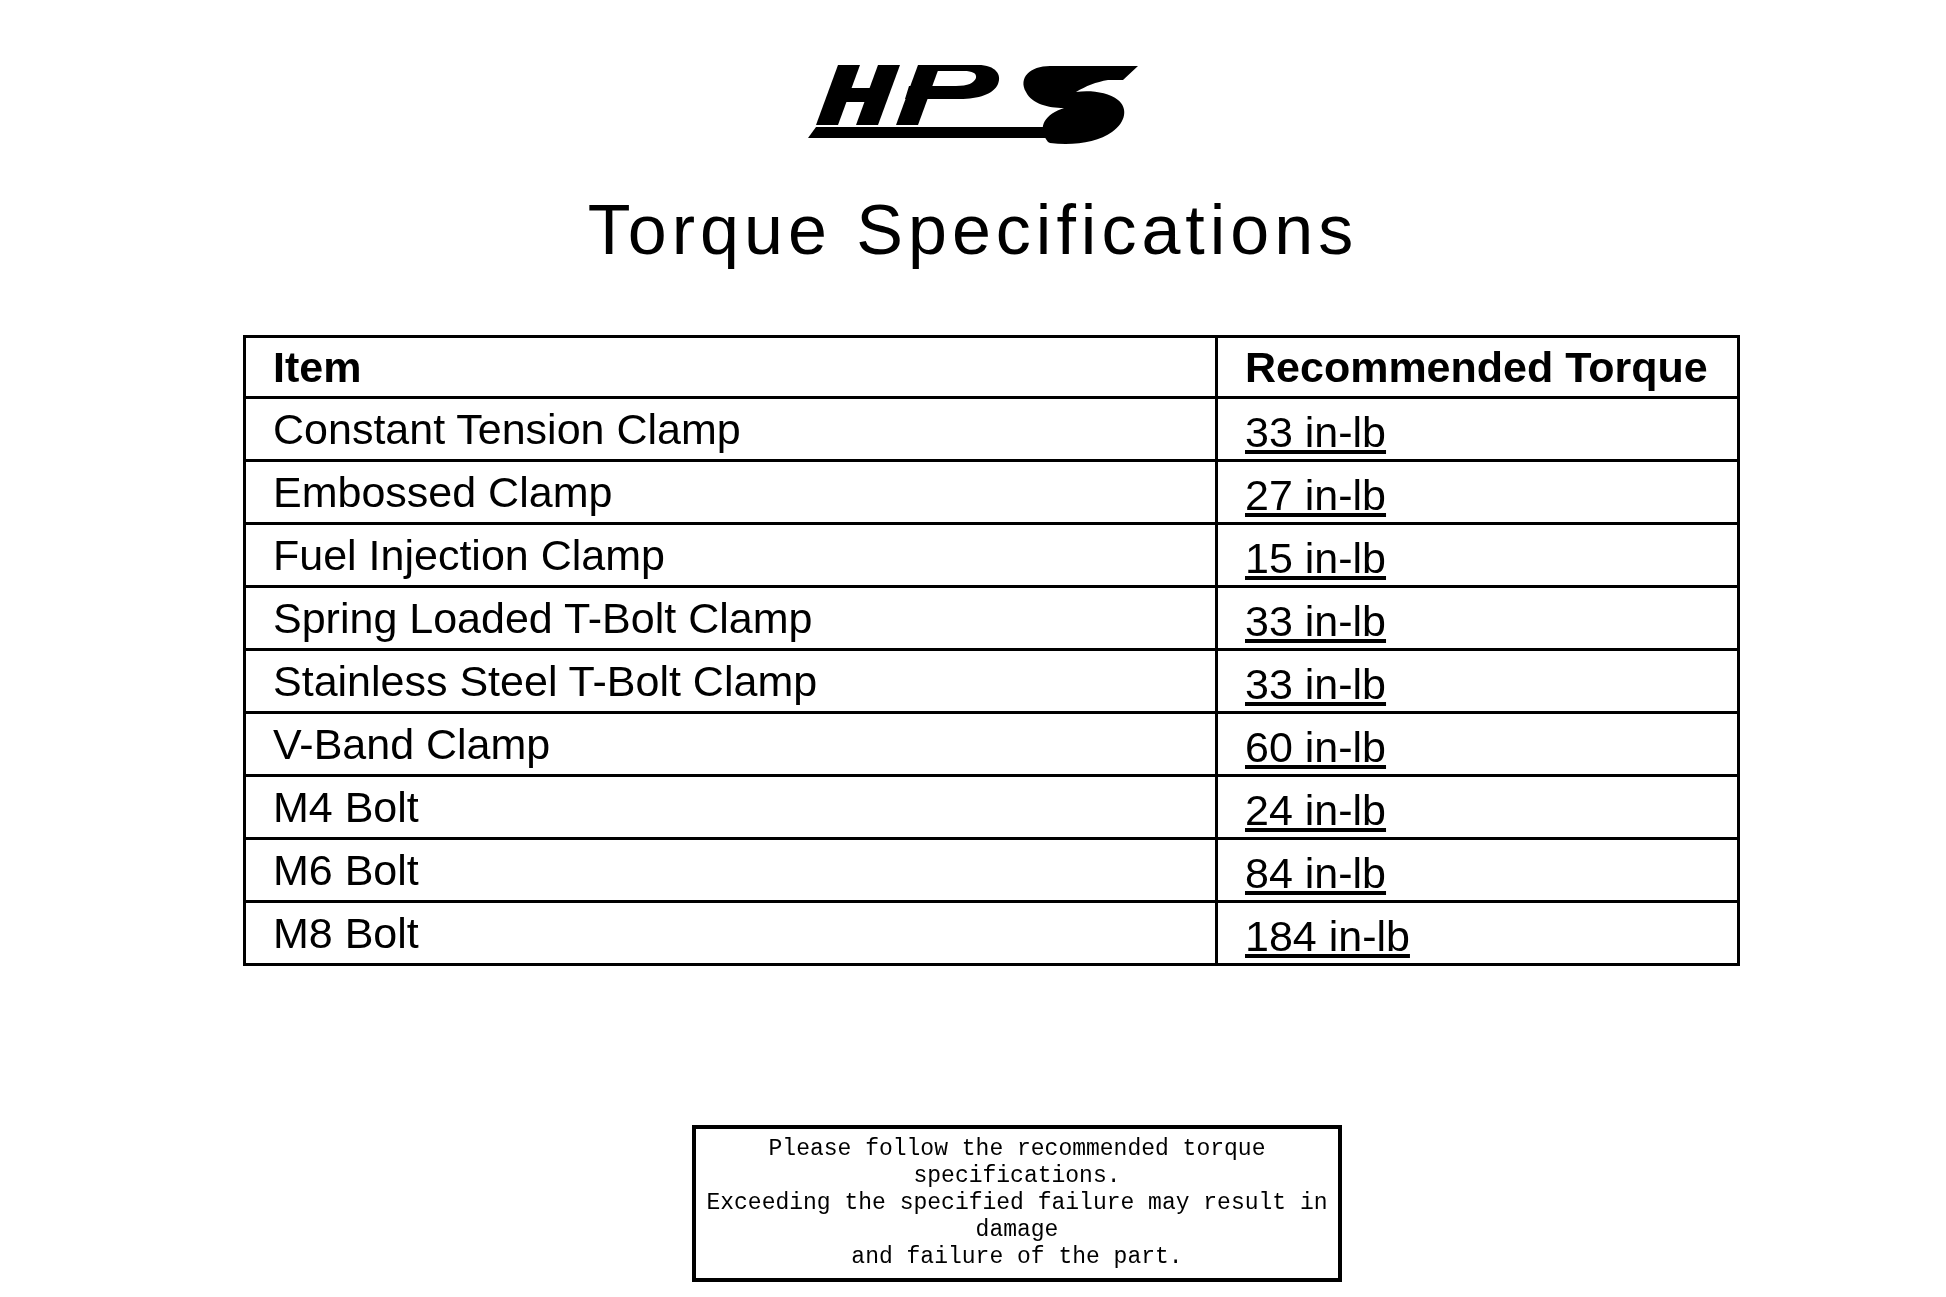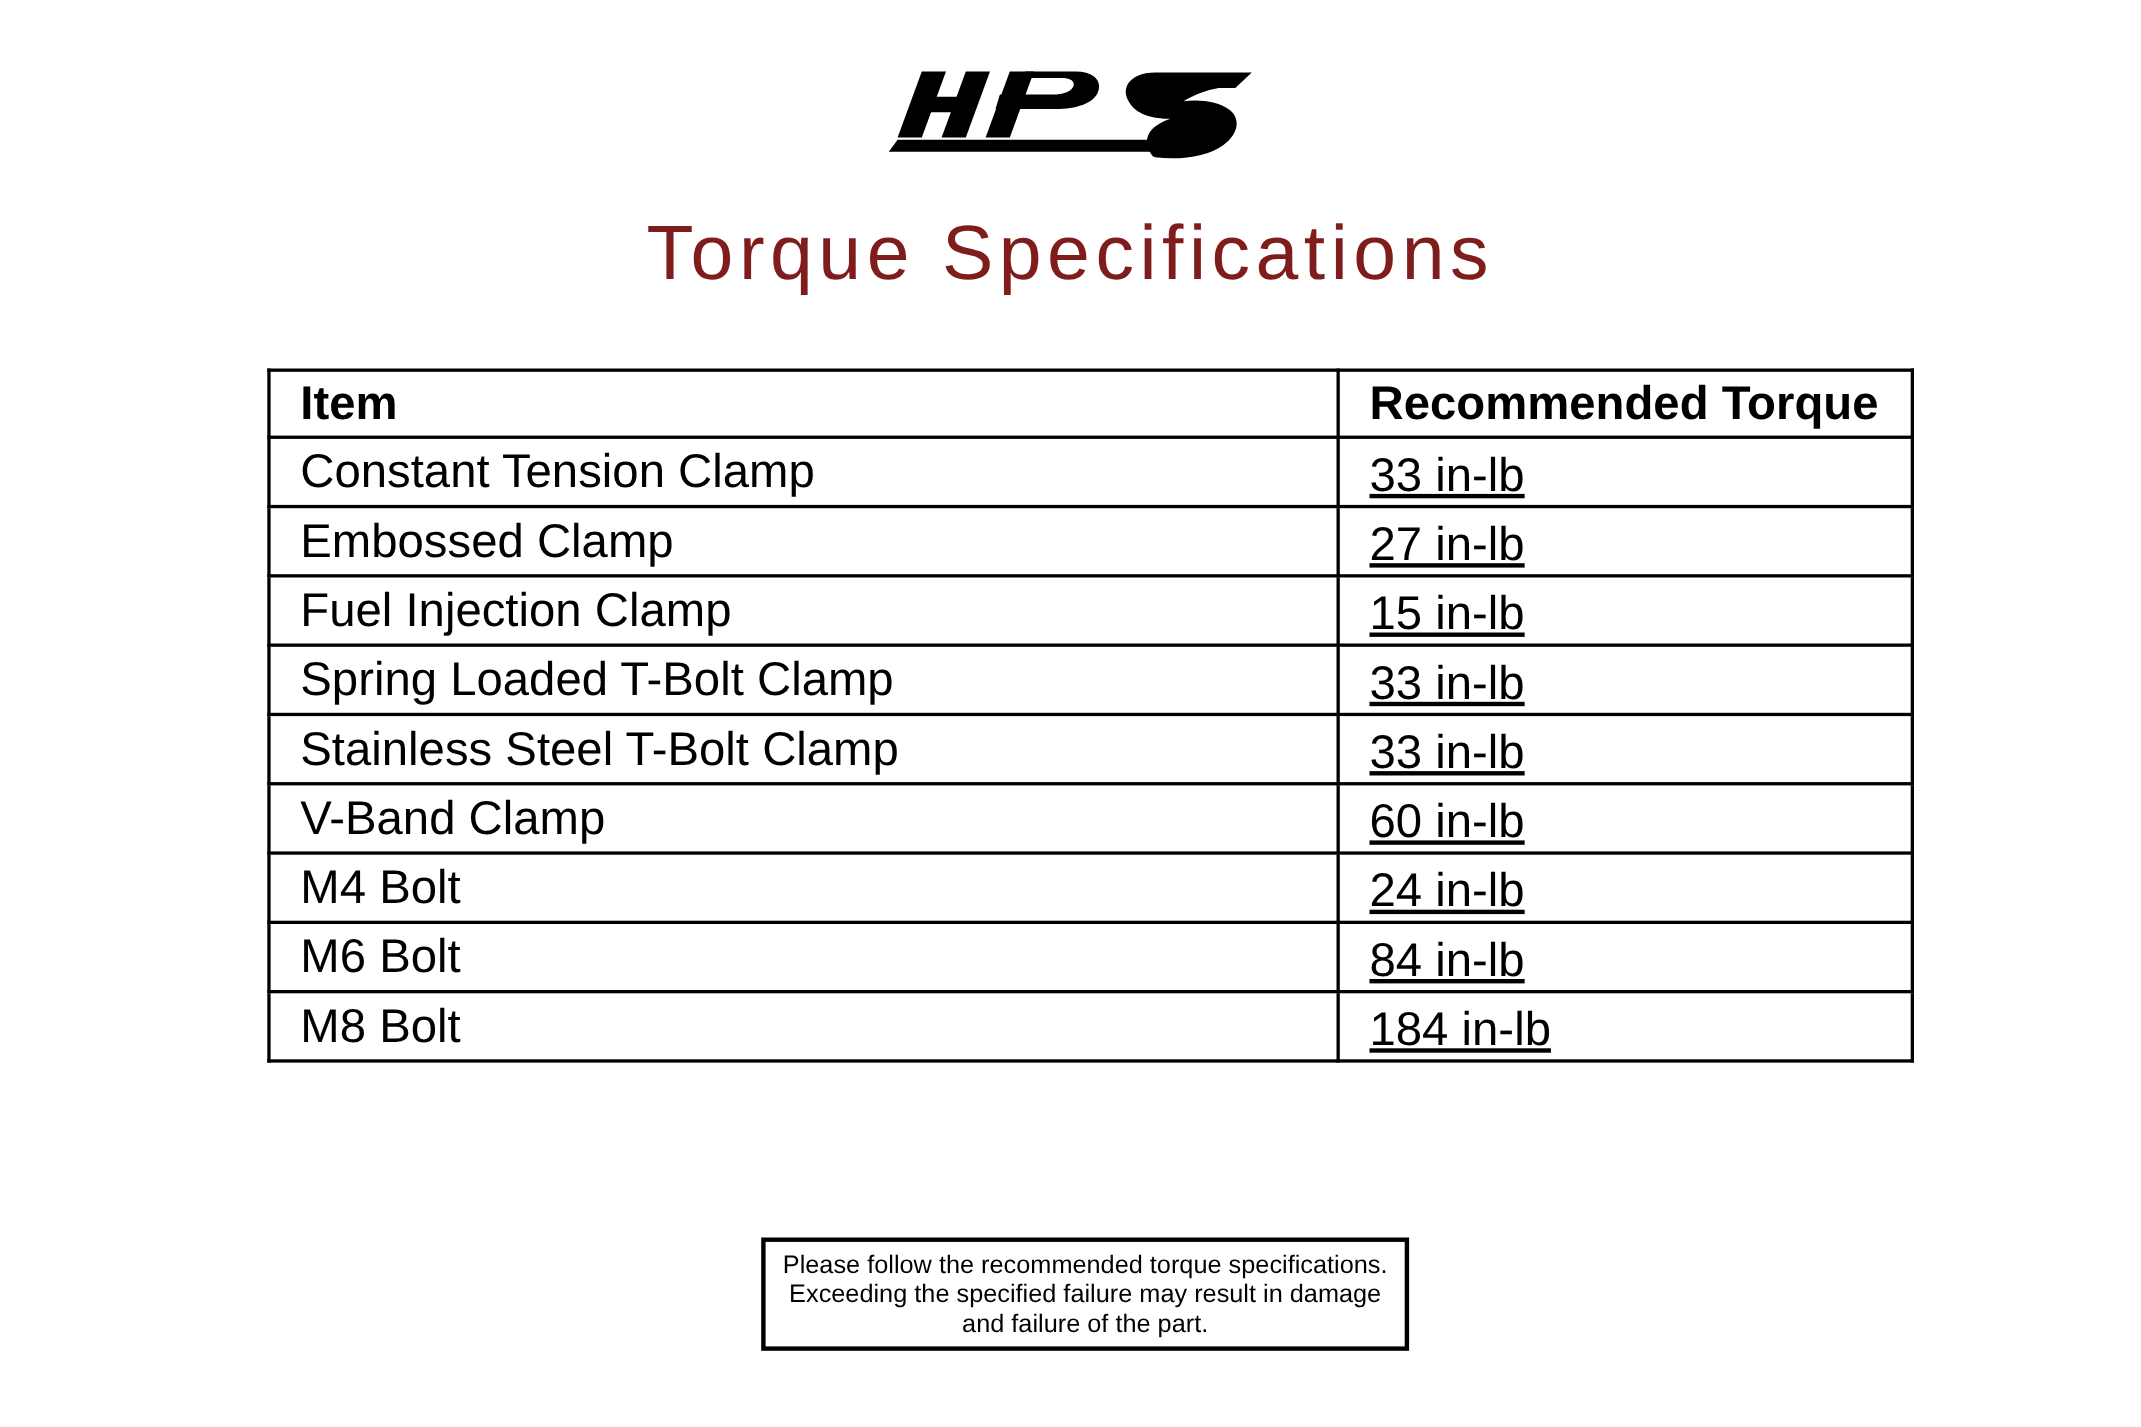--- a/index.html
+++ b/index.html
@@ -30,21 +30,21 @@
   .title {
     position: absolute;
     left: 0;
     right: 0;
     top: 192px;
     text-align: center;
     font-size: 70px;
     line-height: 76px;
     letter-spacing: 5px;
     font-weight: normal;
-    color: #7f1d1d;
+    color: #000000;
     white-space: nowrap;
   }
 
   
   .spec-table {
     position: absolute;
     left: 243px;
     top: 335px;
     width: 1494px;
     border-collapse: collapse;
@@ -71,27 +71,28 @@
   }
   .col-item   { width: 972px; }
   .col-torque { width: 522px; }
   .spec-table td.cell-torque { padding-top: 6px; text-decoration: underline; }
 
   
   .note {
     position: absolute;
     left: 692px;
     top: 1125px;
-    width: 589px;
+    width: 650px;
     border: 4px solid #000000;
     background: #ffffff;
     text-align: center;
     font-size: 23px;
     line-height: 27px;
     padding: 7px 0;
+    font-family: Liberation Mono, monospace;
   }
 </style>
 </head>
 <body>
 
 <div class="page">
 
   <div class="logo" role="img" aria-label="HPS">
     <svg viewBox="0 0 340 100" xmlns="http://www.w3.org/2000/svg">
       <g fill="#000000">

